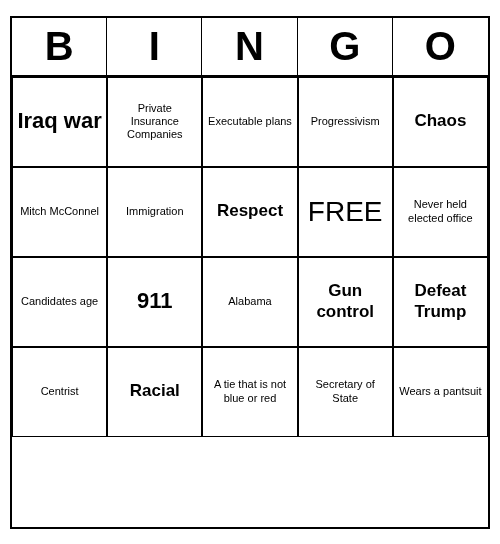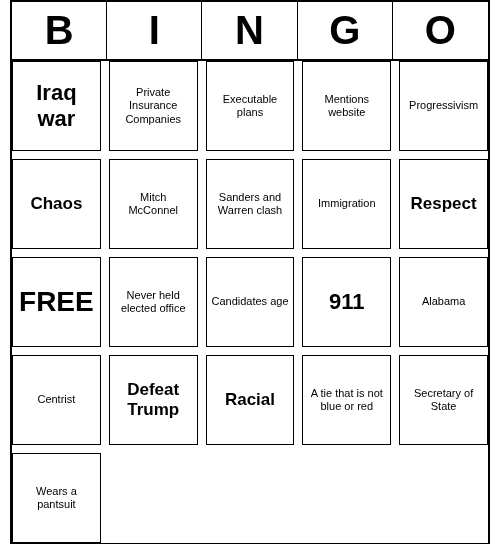--- a/index.html
+++ b/index.html
@@ -28,21 +28,20 @@
       padding: 6px 0;
       border-right: 1px solid #000;
     }
     .bingo-letter:last-child {
       border-right: none;
     }
     .bingo-grid {
       display: grid;
       grid-template-columns: repeat(5, 1fr);
       grid-template-rows: repeat(5, 90px);
-      gap: 8px;
     }
     .bingo-cell {
       border: 1px solid #000;
       display: flex;
       align-items: center;
       justify-content: center;
       text-align: center;
       padding: 4px;
       font-size: 13px;
       line-height: 1.2;
@@ -53,50 +52,49 @@
     }
     .bingo-cell.medium-text {
       font-size: 17px;
       font-weight: bold;
     }
     .bingo-cell.small-text {
       font-size: 11px;
     }
     .bingo-cell.free-cell {
       font-size: 28px;
-      font-weight: bold;
+      font-weight: normal;
     }
   </style>
 </head>
 <body>
 
 <div class="bingo-card">
   <div class="bingo-header">
   <div class="bingo-letter">B</div>
       <div class="bingo-letter">I</div>
       <div class="bingo-letter">N</div>
       <div class="bingo-letter">G</div>
       <div class="bingo-letter">O</div>
     </div>
   <div class="bingo-grid">
   <div class="bingo-cell large-text">Iraq war</div>
       <div class="bingo-cell small-text">Private Insurance Companies</div>
       <div class="bingo-cell small-text">Executable plans</div>
-      <div class="bingo-cell small-text">Mentions website</div>
       <div class="bingo-cell small-text">Progressivism</div>
       <div class="bingo-cell medium-text">Chaos</div>
       <div class="bingo-cell small-text">Mitch McConnel</div>
-      <div class="bingo-cell small-text">Sanders and Warren clash</div>
       <div class="bingo-cell small-text">Immigration</div>
       <div class="bingo-cell medium-text">Respect</div>
       <div class="bingo-cell free-cell">FREE</div>
       <div class="bingo-cell small-text">Never held elected office</div>
       <div class="bingo-cell small-text">Candidates age</div>
       <div class="bingo-cell large-text">911</div>
       <div class="bingo-cell small-text">Alabama</div>
+      <div class="bingo-cell medium-text">Gun control</div>
+      <div class="bingo-cell medium-text">Defeat Trump</div>
       <div class="bingo-cell small-text">Centrist</div>
-      <div class="bingo-cell medium-text">Defeat Trump</div>
       <div class="bingo-cell medium-text">Racial</div>
       <div class="bingo-cell small-text">A tie that is not blue or red</div>
       <div class="bingo-cell small-text">Secretary of State</div>
       <div class="bingo-cell small-text">Wears a pantsuit</div>
     </div>
 </div>
 
 </body></html>

